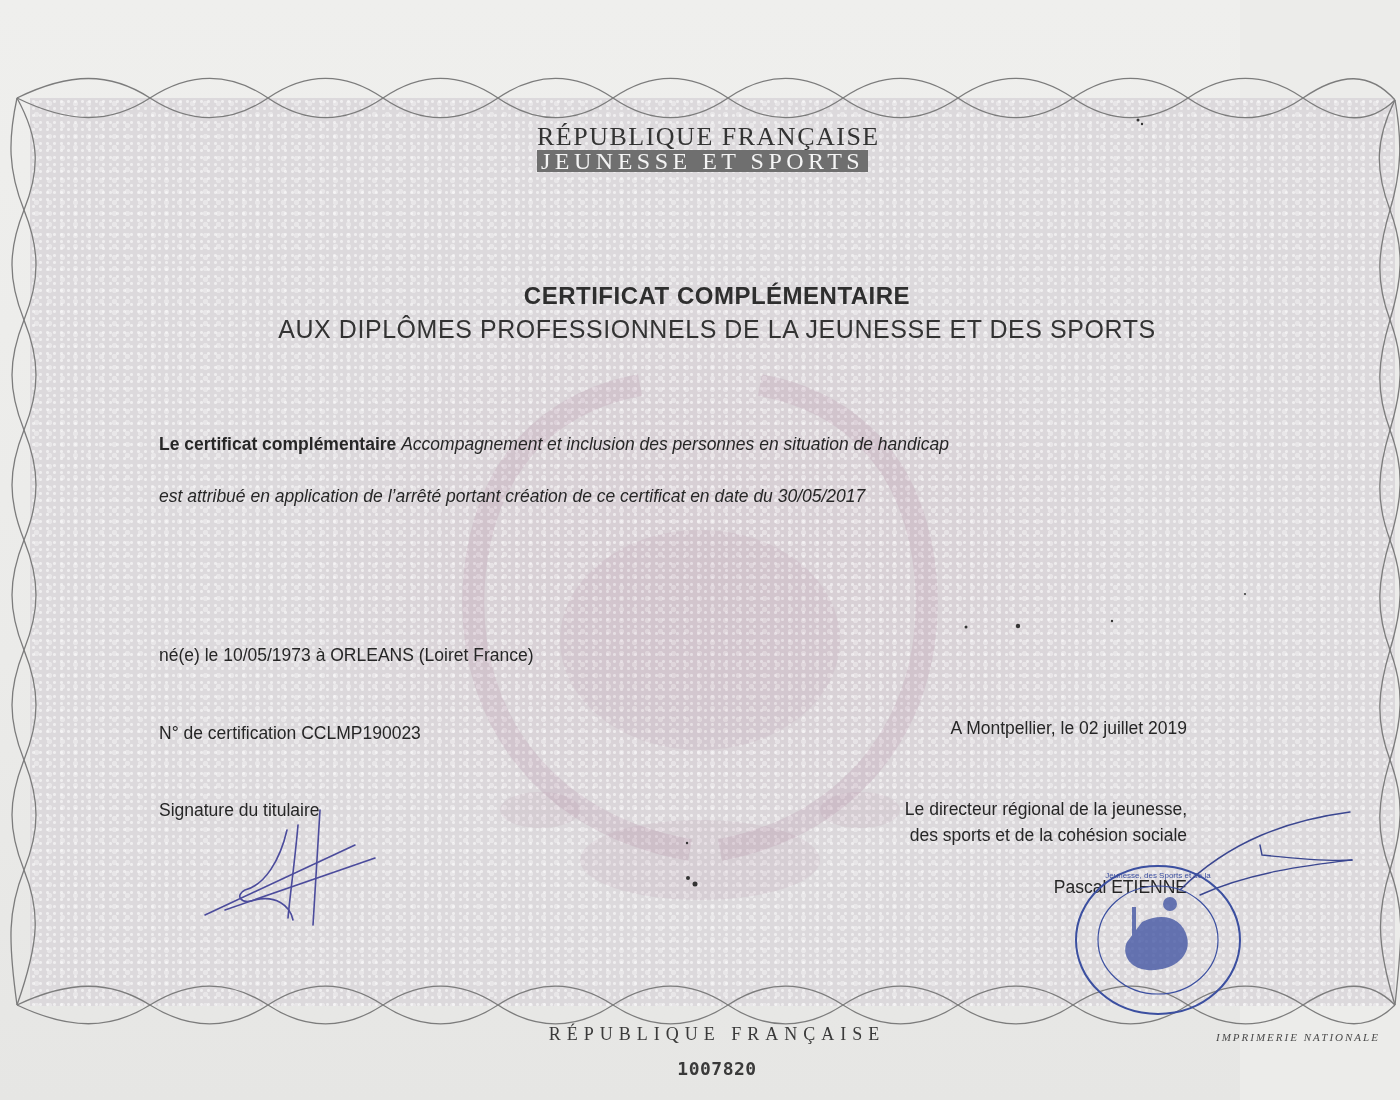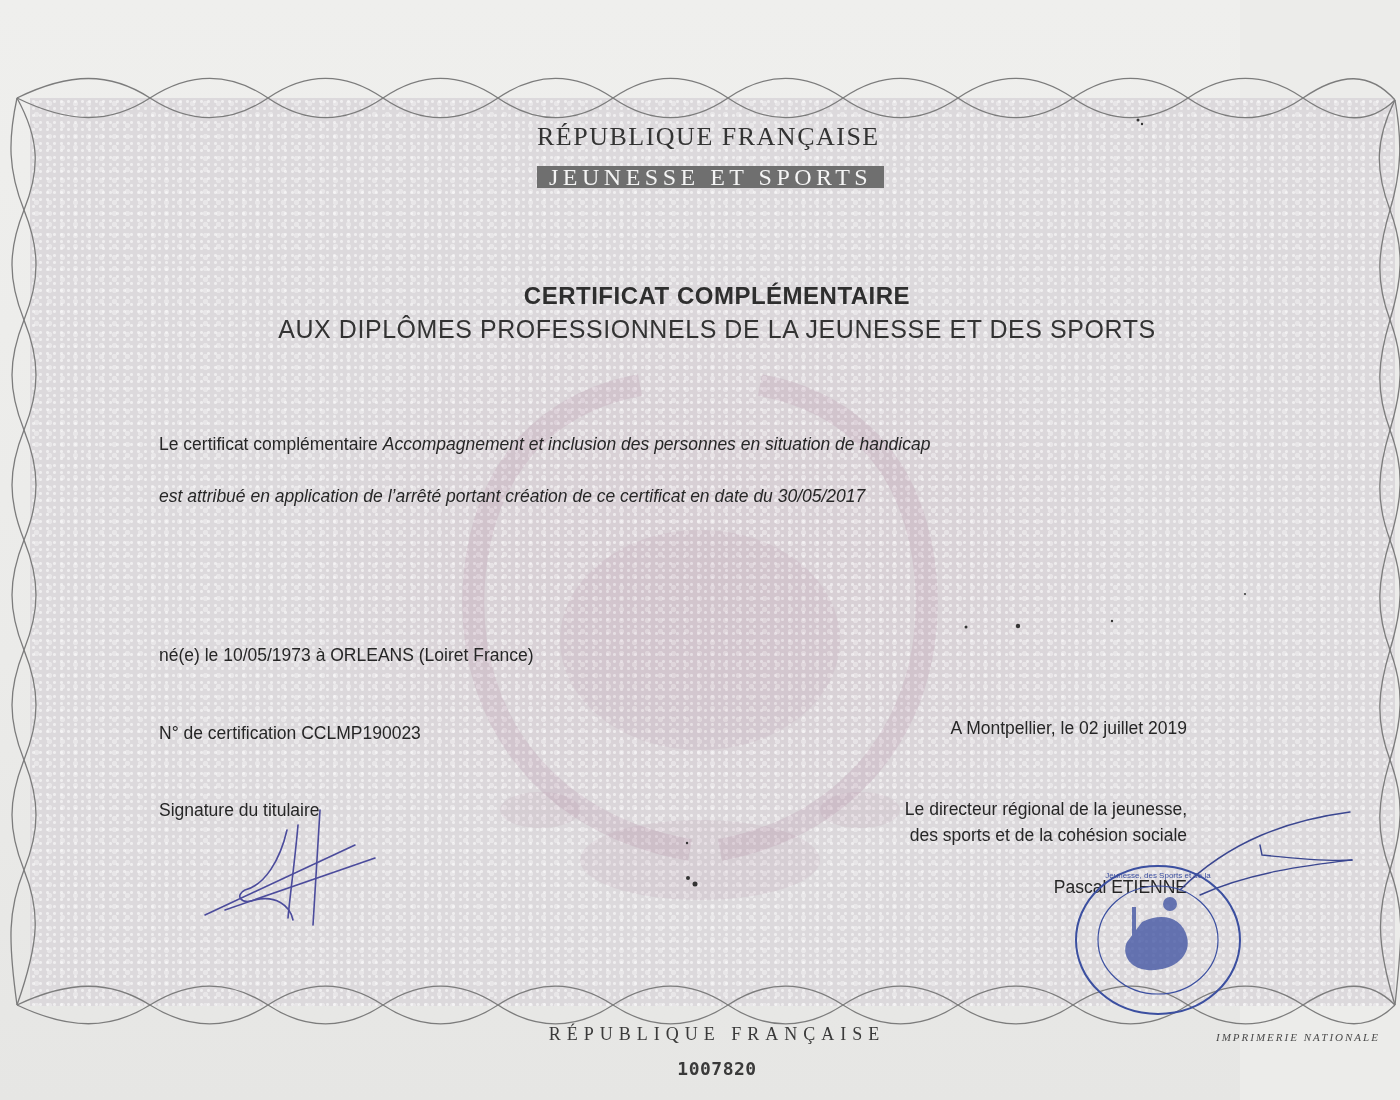--- a/index.html
+++ b/index.html
@@ -55,28 +55,28 @@
       font-family: "Liberation Serif", serif;
       font-size: 26px;
       letter-spacing: 1.5px;
       color: #333;
       line-height: 22px;
       white-space: nowrap;
       transform: scaleY(0.95);
       transform-origin: left top;
     }
     .js-band {
-      margin-top: 17px;
+      margin-top: 1px;
       background: #6f6f6f;
       color: #f4f4f4;
       font-family: "Liberation Serif", serif;
       font-size: 24px;
       letter-spacing: 4.5px;
       line-height: 22px;
-      padding: 0 12px;
+      padding: 0 4px;
       display: inline-block;
       white-space: nowrap;
     }
 
     .title-main {
       position: absolute;
       left: 0; top: 282px;
       width: 1434px;
       text-align: center;
       font-family: "Liberation Sans", sans-serif;
@@ -99,21 +99,21 @@
     }
 
     .body-line {
       position: absolute;
       left: 159px;
       font-family: "Liberation Sans", sans-serif;
       font-size: 17.5px;
       color: #262626;
       white-space: nowrap;
     }
-    .body-line b { font-weight: normal; text-align: center; }
+    .body-line b { font-weight: bold; text-align: center; }
     .body-line i { font-style: italic; }
 
     .right-line {
       position: absolute;
       right: 53px;
       text-align: right;
       font-family: "Liberation Sans", sans-serif;
       font-size: 17.5px;
       color: #262626;
       white-space: nowrap;

